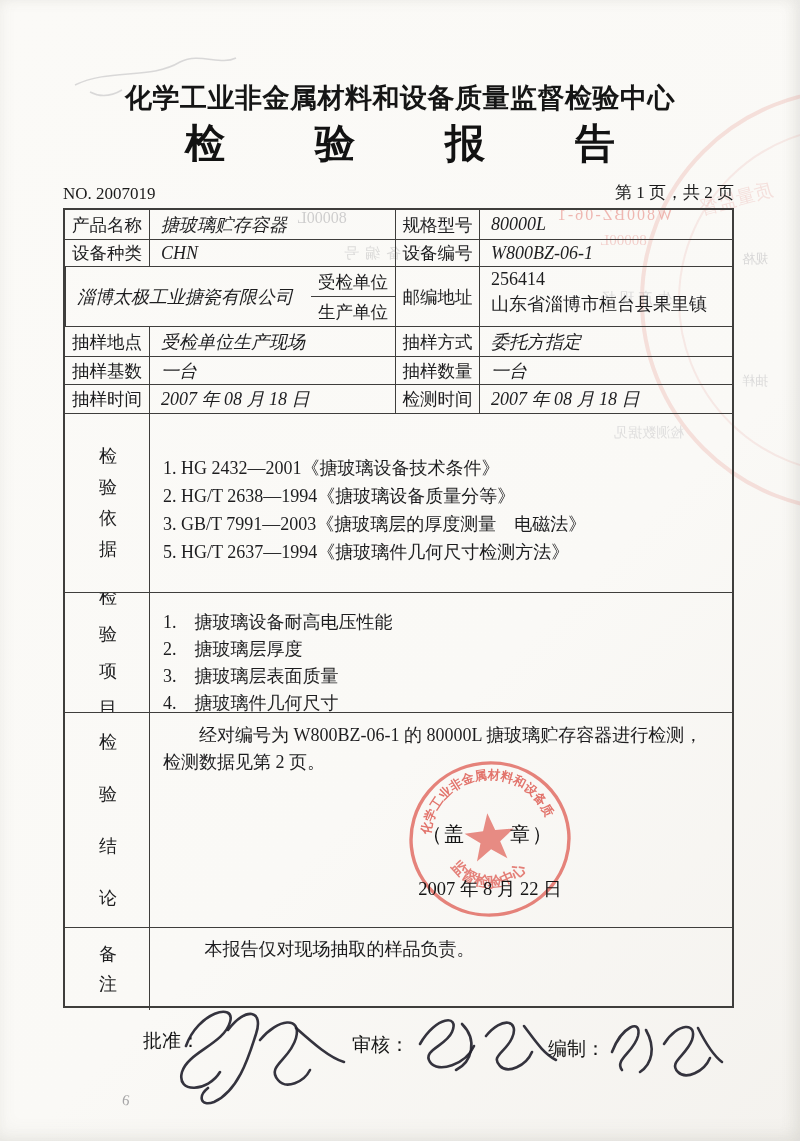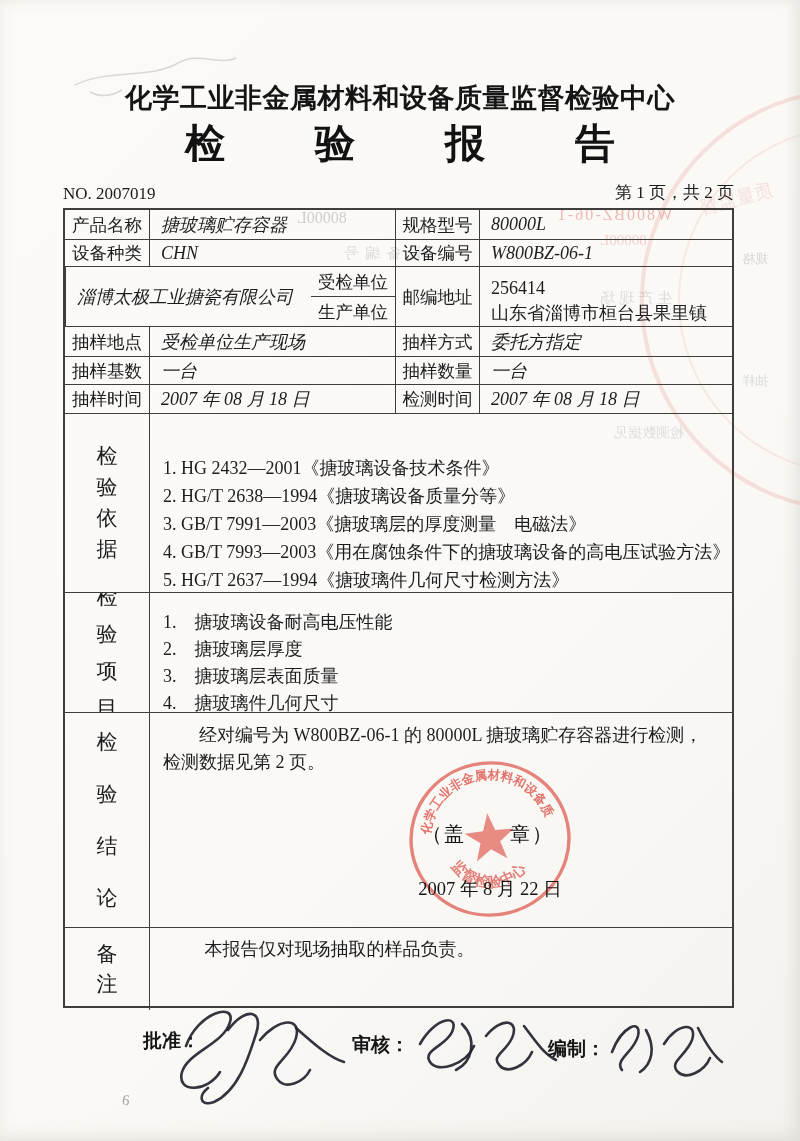--- a/index.html
+++ b/index.html
@@ -43,38 +43,38 @@
   .cell.nl{border-left:none;}
   .c1{width:84px;flex:0 0 84px;}
   .c2{width:246px;flex:0 0 246px;}
   .c3{width:84px;flex:0 0 84px;}
   .c4{flex:1;}
   .lbl{display:flex;align-items:center;justify-content:center;font-size:17.5px;}
   .val{display:flex;align-items:center;padding-left:11px;font-size:18px;font-style:italic;}
   .dbl{display:flex;flex-direction:column;}
   .dbl .sub{flex:1;display:flex;align-items:center;justify-content:center;font-size:17.5px;}
   .dbl .sub.bline{border-top:1px solid var(--line);}
-  .addr{display:flex;flex-direction:column;justify-content:flex-end;padding-left:11px;font-size:18px;line-height:25px;}
+  .addr{display:flex;flex-direction:column;justify-content:flex-start;padding-left:11px;font-size:18px;line-height:25px;}
   .vlab{display:flex;align-items:center;justify-content:center;}
-  .vlab span{display:block;width:1.1em;word-break:break-all;text-align:center;font-size:21px;}
+  .vlab span{display:block;width:1.1em;word-break:break-all;text-align:right;font-size:18px;}
   .lh-basis span{line-height:31px;}
   .lh-items span{line-height:37px;}
   .lh-concl span{line-height:52px;}
   .lh-rmk span{line-height:30px;}
   .sec-content{flex:1;position:relative;}
   .basis-lines{padding:40px 10px 0 13px;font-size:18px;line-height:28px;white-space:nowrap;}
   .item-lines{padding:16px 0 0 13px;font-size:18px;line-height:27px;}
   .concl-text{padding:9px 22px 0 13px;font-size:18px;line-height:27px;text-indent:2em;}
   .rmk-text{padding:8px 20px 0 13px;font-size:18px;line-height:26px;text-indent:2.3em;}
   
   .seal-svg{position:absolute;left:255px;top:38px;opacity:.92;}
   .stamp-note{position:absolute;left:248px;top:108px;width:180px;text-align:center;font-size:20px;color:#161616;letter-spacing:2px;}
   .stamp-date{position:absolute;left:240px;top:163px;width:200px;text-align:center;font-size:18.5px;color:#141414;}
   
-  .sig-label{position:absolute;font-size:19px;color:#161616;font-weight:bold;}
+  .sig-label{position:absolute;font-size:19px;color:#161616;}
   .sig-svg{position:absolute;}
   .sig-svg path{stroke:#23222e;stroke-width:2.6;fill:none;stroke-linecap:round;stroke-linejoin:round;opacity:.92;}
   
   .bleed-ring{position:absolute;left:640px;top:88px;width:424px;height:424px;border:4px solid rgba(223,118,110,.20);border-radius:50%;}
   .bleed-ring2{position:absolute;left:678px;top:126px;width:348px;height:348px;border:2px solid rgba(223,118,110,.12);border-radius:50%;}
   .art{position:absolute;white-space:nowrap;font-size:15px;}
   .mirror{transform:scaleX(-1);}
   .a0{left:556px;top:206px;font-size:16px;color:rgba(226,110,102,.48);letter-spacing:2px;}
   .a1{left:600px;top:232px;color:rgba(226,110,102,.30);}
   .a2{left:297px;top:209px;font-size:16px;color:rgba(120,120,126,.34);}
@@ -167,21 +167,20 @@
 
     <div class="trow" style="height:179px">
       <div class="cell nl c1 vlab lh-basis">
         <span>检验依据</span>
       </div>
       <div class="cell sec-content">
         <div class="basis-lines">
           <div>1. HG 2432—2001《搪玻璃设备技术条件》</div>
           <div>2. HG/T 2638—1994《搪玻璃设备质量分等》</div>
           <div>3. GB/T 7991—2003《搪玻璃层的厚度测量　电磁法》</div>
-          <div>4. GB/T 7993—2003《用在腐蚀条件下的搪玻璃设备的高电压试验方法》</div>
           <div>5. HG/T 2637—1994《搪玻璃件几何尺寸检测方法》</div>
         </div>
       </div>
     </div>
 
     <div class="trow" style="height:120px">
       <div class="cell nl c1 vlab lh-items">
         <span>检验项目</span>
       </div>
       <div class="cell sec-content">

